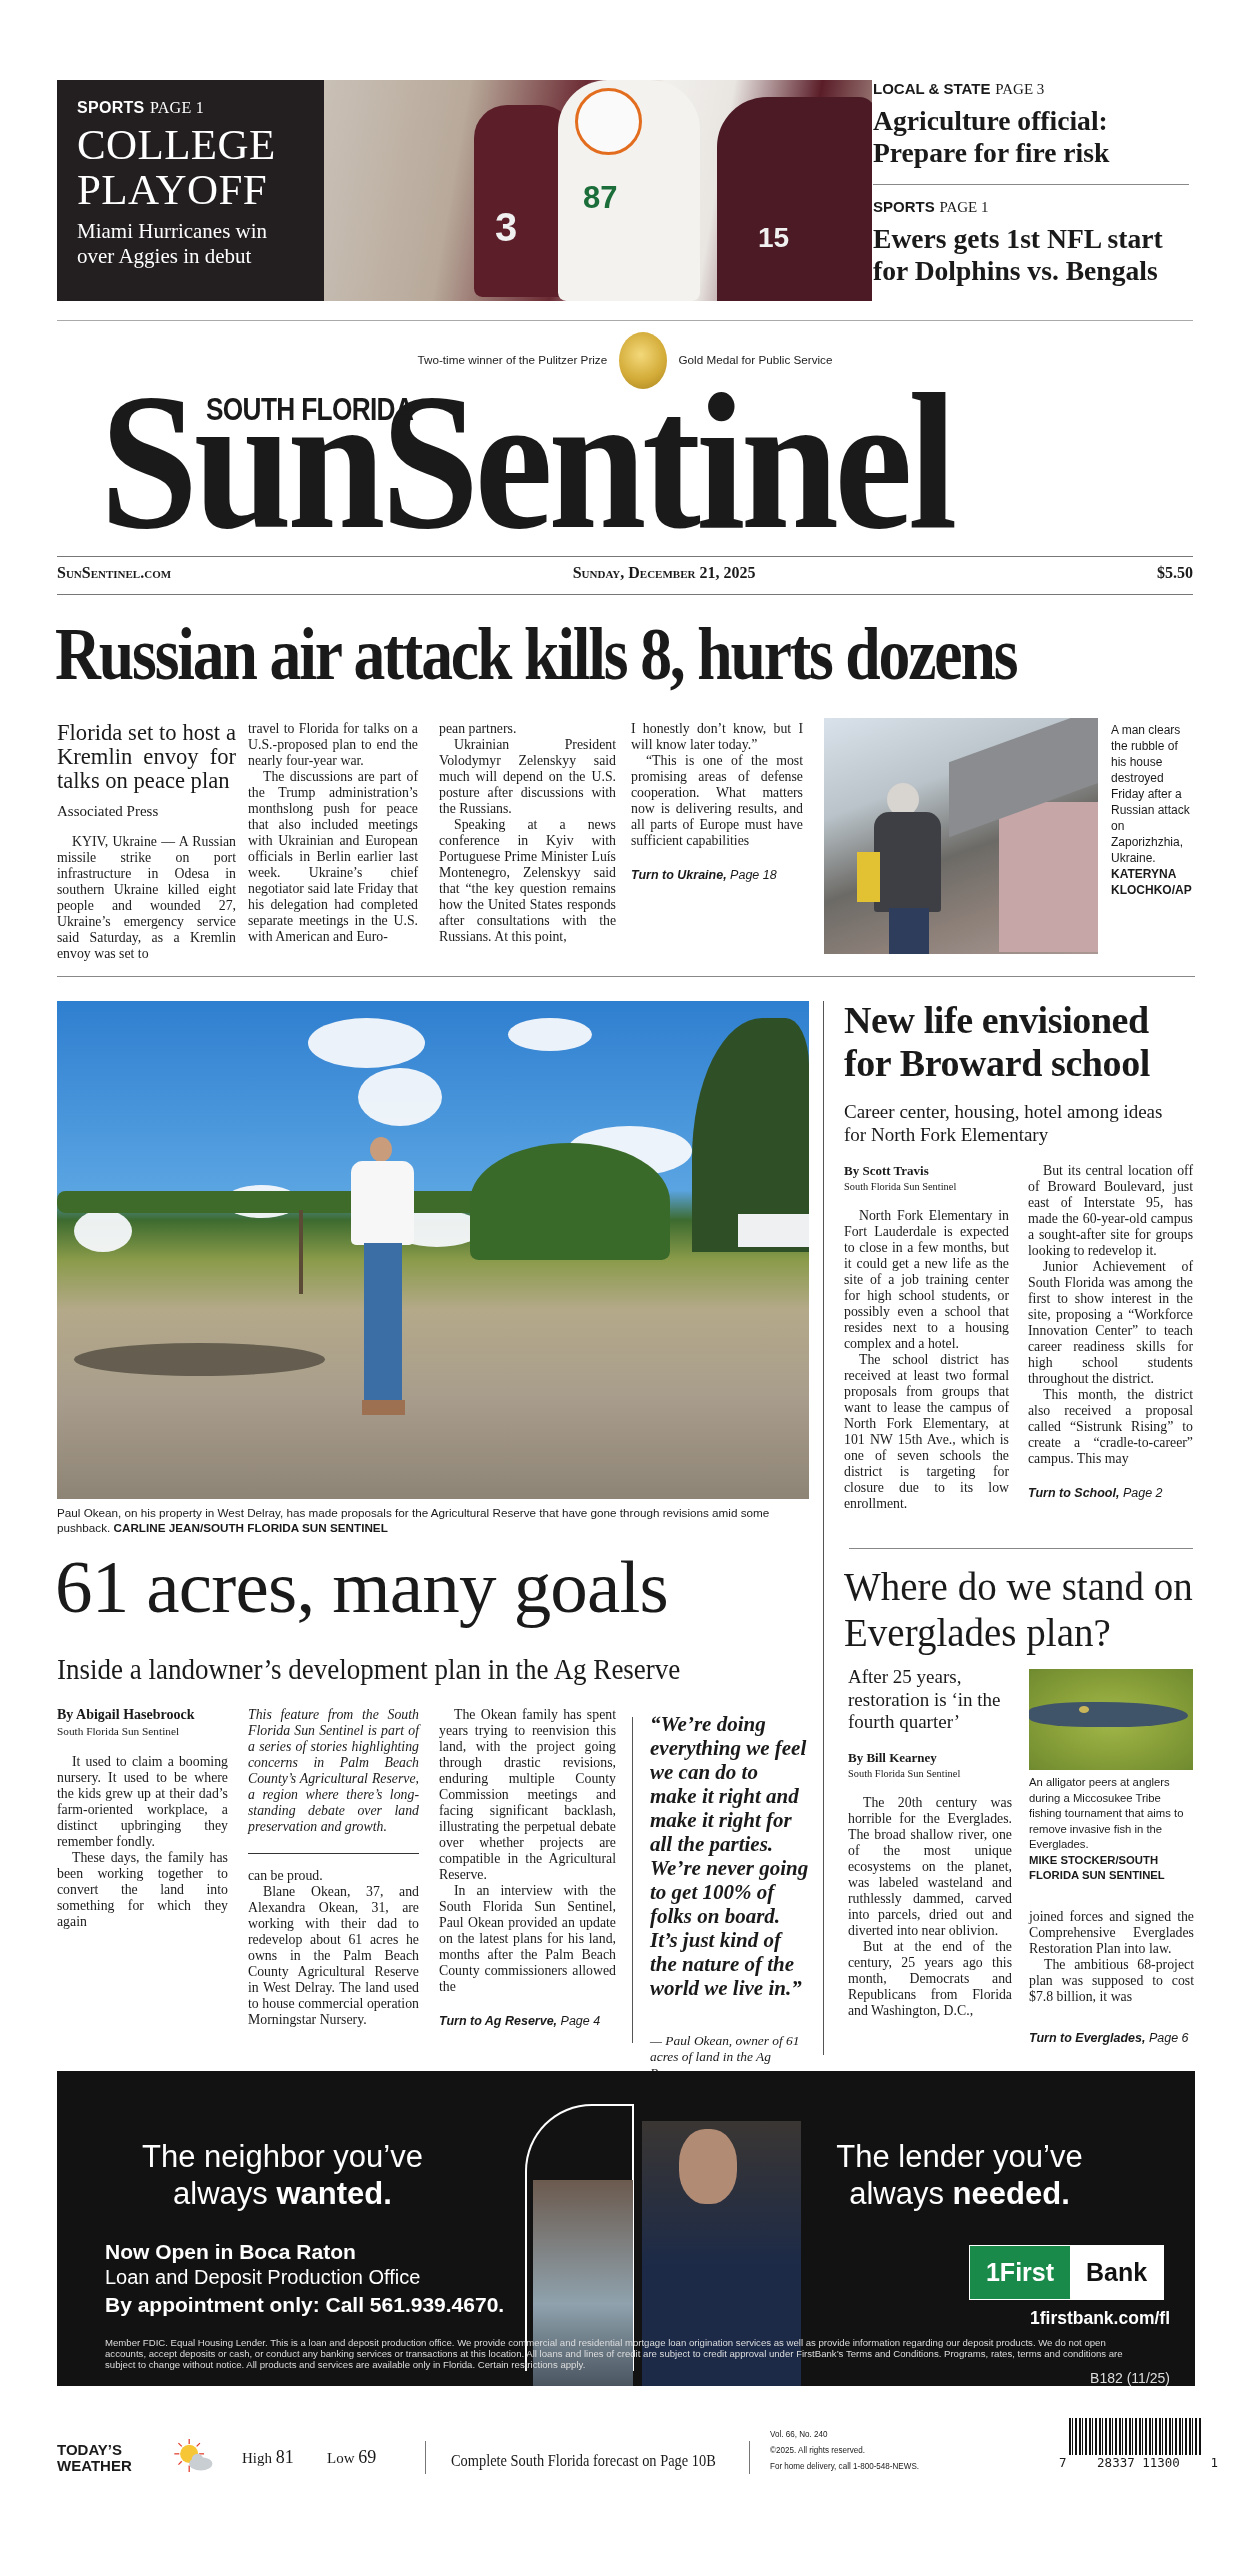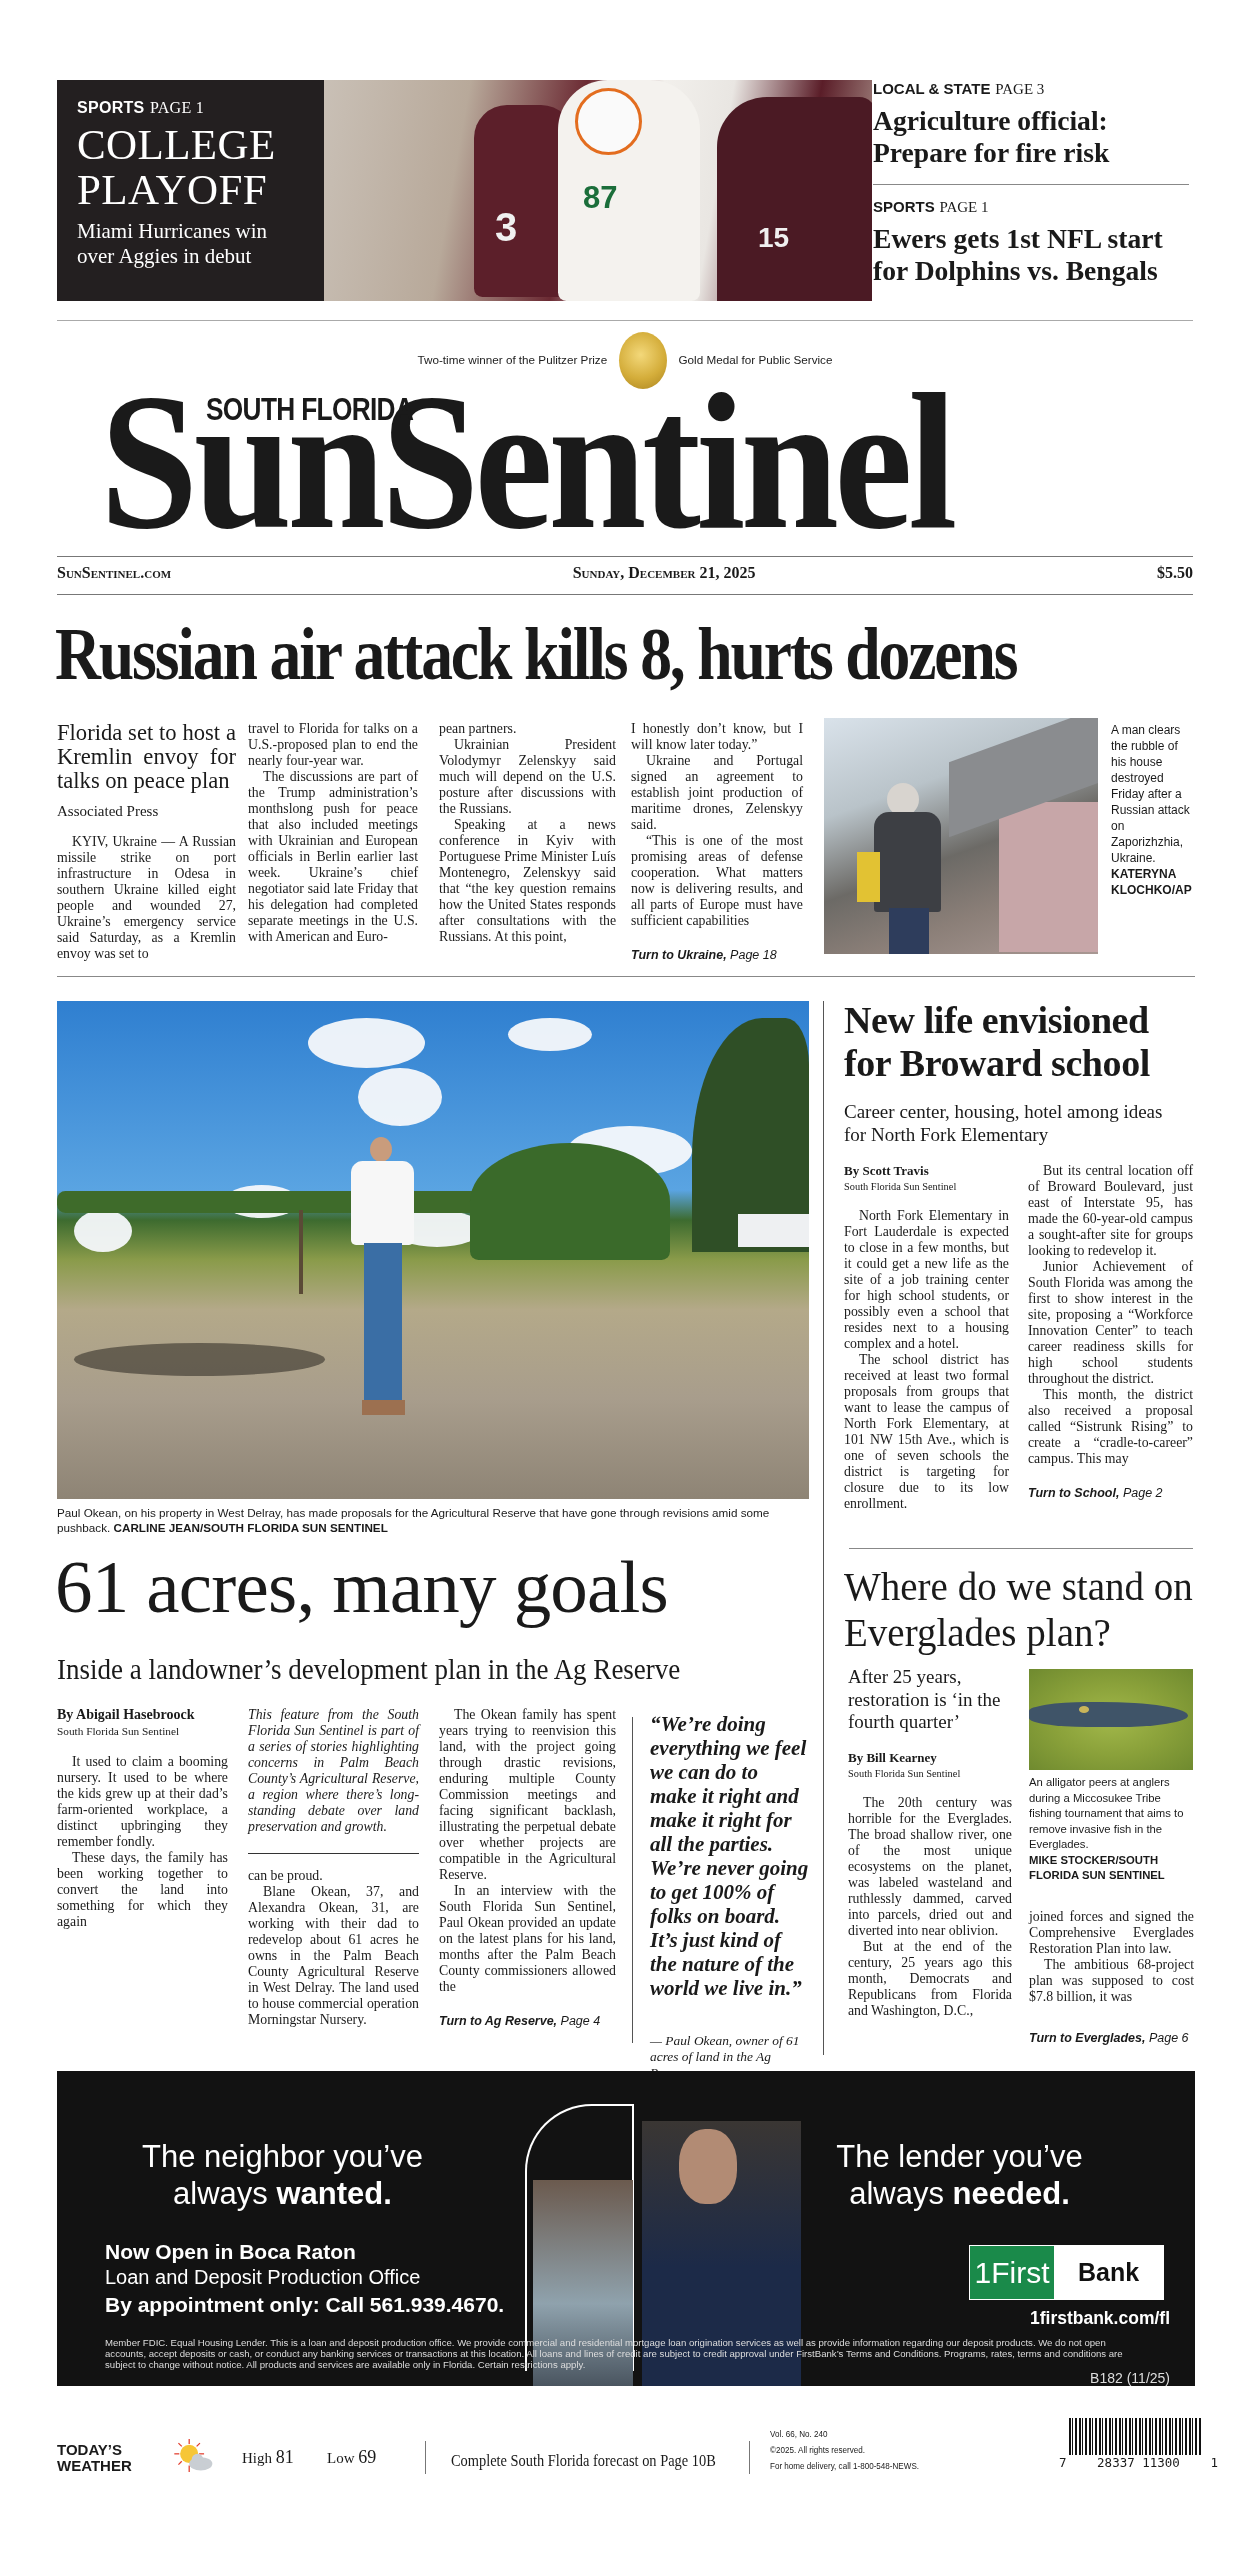--- a/index.html
+++ b/index.html
@@ -70,21 +70,21 @@
   .pq-attrib { font-family: "Liberation Serif", serif; font-style: italic; font-size: 13.4px; line-height: 16px; }
 
   .gator-photo { left: 1029px; top: 1669px; width: 164px; height: 101px;
      background: radial-gradient(ellipse at 50% 50%, #a2b84a 0%, #8aa13a 50%, #6f8a2f 100%); overflow: hidden; }
 
   
   .ad { left: 57px; top: 2071px; width: 1138px; height: 315px; background: #121212; overflow: hidden; color: #fff; font-family: "Liberation Sans", sans-serif; }
   .ad .h { position: absolute; font-size: 31px; line-height: 37px; text-align: center; }
   .ad .h b { font-weight: 700; }
   .fbank { position: absolute; left: 912px; top: 174px; width: 195px; height: 55px; border: 1.7px solid #fff; display: flex; }
-  .fbank .g { background: #1a8a4a; width: 84px; display: flex; align-items: center; justify-content: center; font-weight: 400; font-size: 30px; color: #fff; }
+  .fbank .g { background: #1a8a4a; width: 100px; display: flex; align-items: center; justify-content: center; font-weight: 700; font-size: 25px; color: #fff; }
   .fbank .w { background: #fff; flex: 1; display: flex; align-items: center; justify-content: center; font-weight: 700; font-size: 25px; color: #111; }
 
   
   .weather-label { left: 57px; top: 2442px; font-family: "Liberation Sans", sans-serif; font-weight: 900; font-size: 15px; line-height: 16px; }
   .sun { left: 171px; top: 2437px; width: 43px; height: 37px; }
   .wx { font-family: "Liberation Serif", serif; font-size: 15px; }
   .wx big { font-size: 18px; text-align: center; }
   .vol { font-family: "Liberation Sans", sans-serif; font-size: 9.2px; line-height: 16px; transform: scaleX(0.88); transform-origin: left; }
   .barcode { left: 1059px; top: 2418px; width: 159px; height: 53px; }
 </style>
@@ -157,21 +157,20 @@
   <p class="noind">travel to Florida for talks on a U.S.-proposed plan to end the nearly four-year war.</p>
   <p>The discussions are part of the Trump administration’s monthslong push for peace that also included meetings with Ukrainian and European officials in Berlin earlier last week. Ukraine’s chief negotiator said late Friday that his delegation had completed separate meetings in the U.S. with American and Euro-</p>
 </div>
 <div class="col" style="left:439px;top:721px;width:177px;">
   <p class="noind">pean partners.</p>
   <p>Ukrainian President Volodymyr Zelenskyy said much will depend on the U.S. posture after discussions with the Russians.</p>
   <p>Speaking at a news conference in Kyiv with Portuguese Prime Minister Luís Montenegro, Zelenskyy said that “the key question remains how the United States responds after consultations with the Russians. At this point,</p>
 </div>
 <div class="col" style="left:631px;top:721px;width:172px;">
   <p class="noind">I honestly don’t know, but I will know later today.”</p>
-  <p>Ukraine and Portugal signed an agreement to establish joint production of maritime drones, Zelenskyy said.</p>
   <p>“This is one of the most promising areas of defense cooperation. What matters now is delivering results, and all parts of Europe must have sufficient capabilities</p>
   <div class="turn">
     <b>Turn to Ukraine,</b> <i>Page 18</i>
   </div>
 </div>
 <div class="abs ukr-photo">
   <div style="position:absolute;left:63px;top:65px;width:32px;height:33px;background:#d8d4cf;border-radius:50%;"></div>
   <div style="position:absolute;left:50px;top:94px;width:67px;height:100px;background:#3d3f44;border-radius:15px 15px 3.3px 3.3px;"></div>
   <div style="position:absolute;left:65px;top:190px;width:40px;height:47px;background:#2e3d5c;"></div>
   <div style="position:absolute;left:175px;top:84px;width:99px;height:150px;background:#c7a6a8;"></div>

